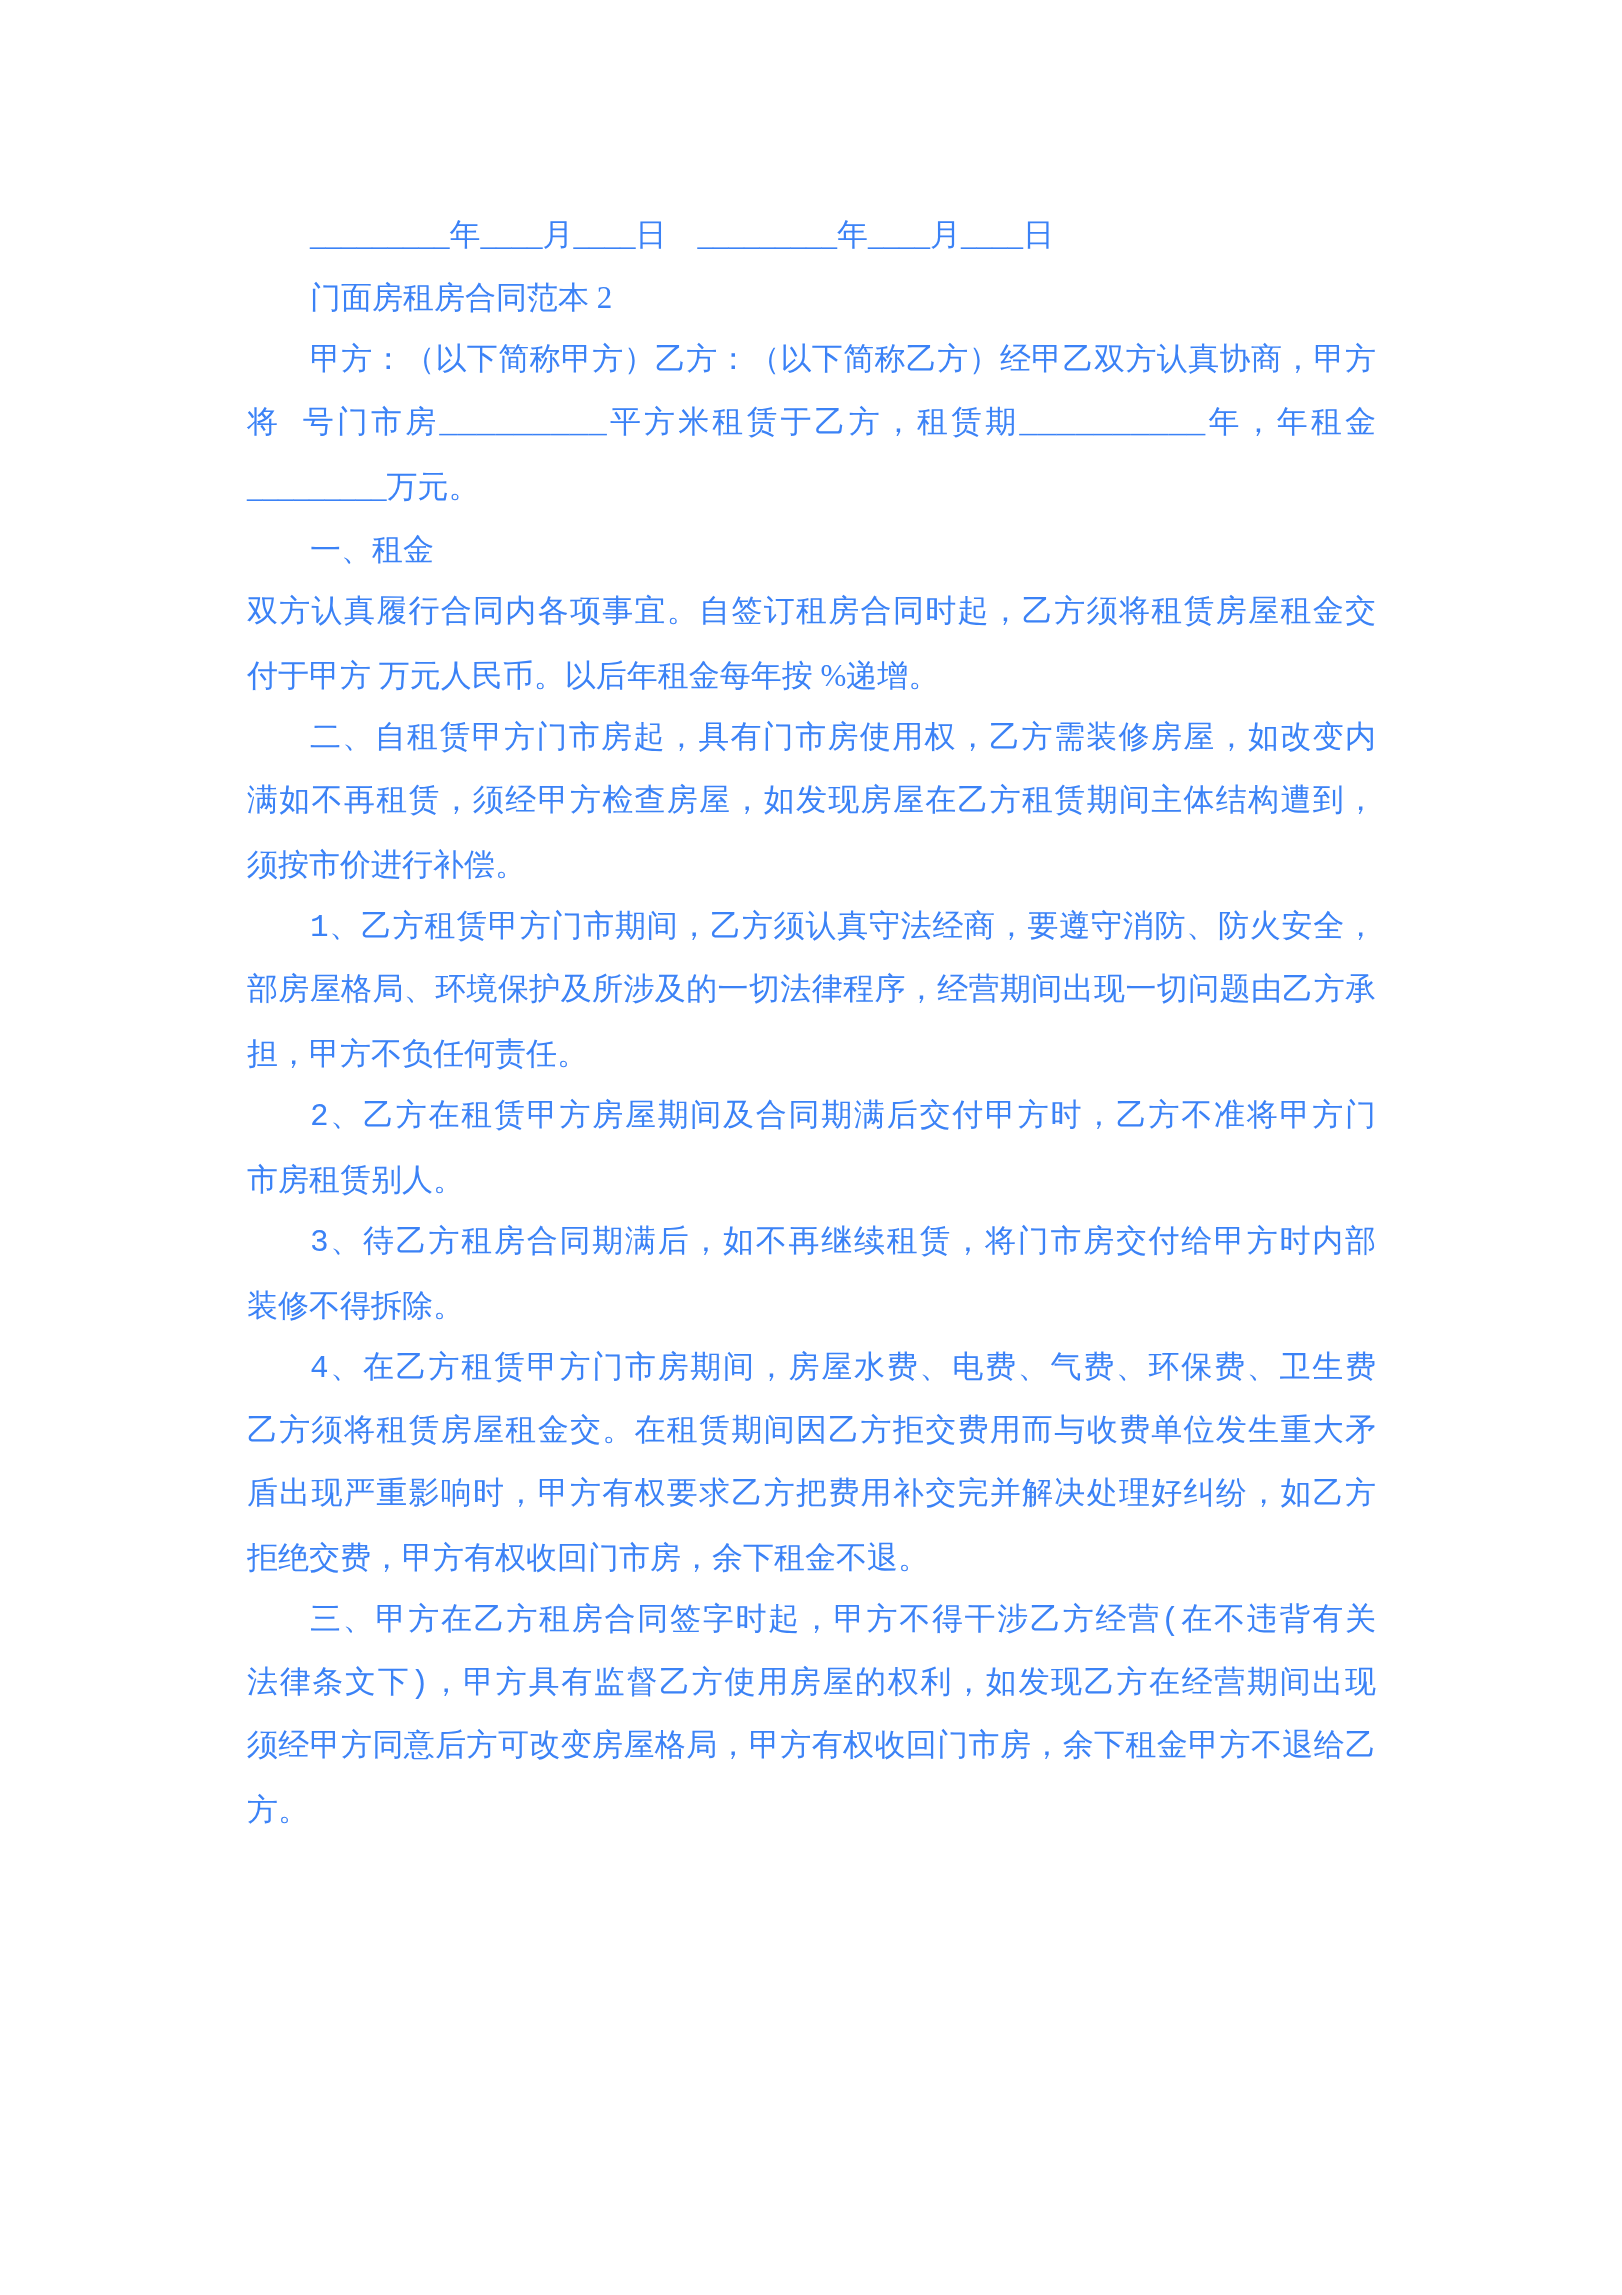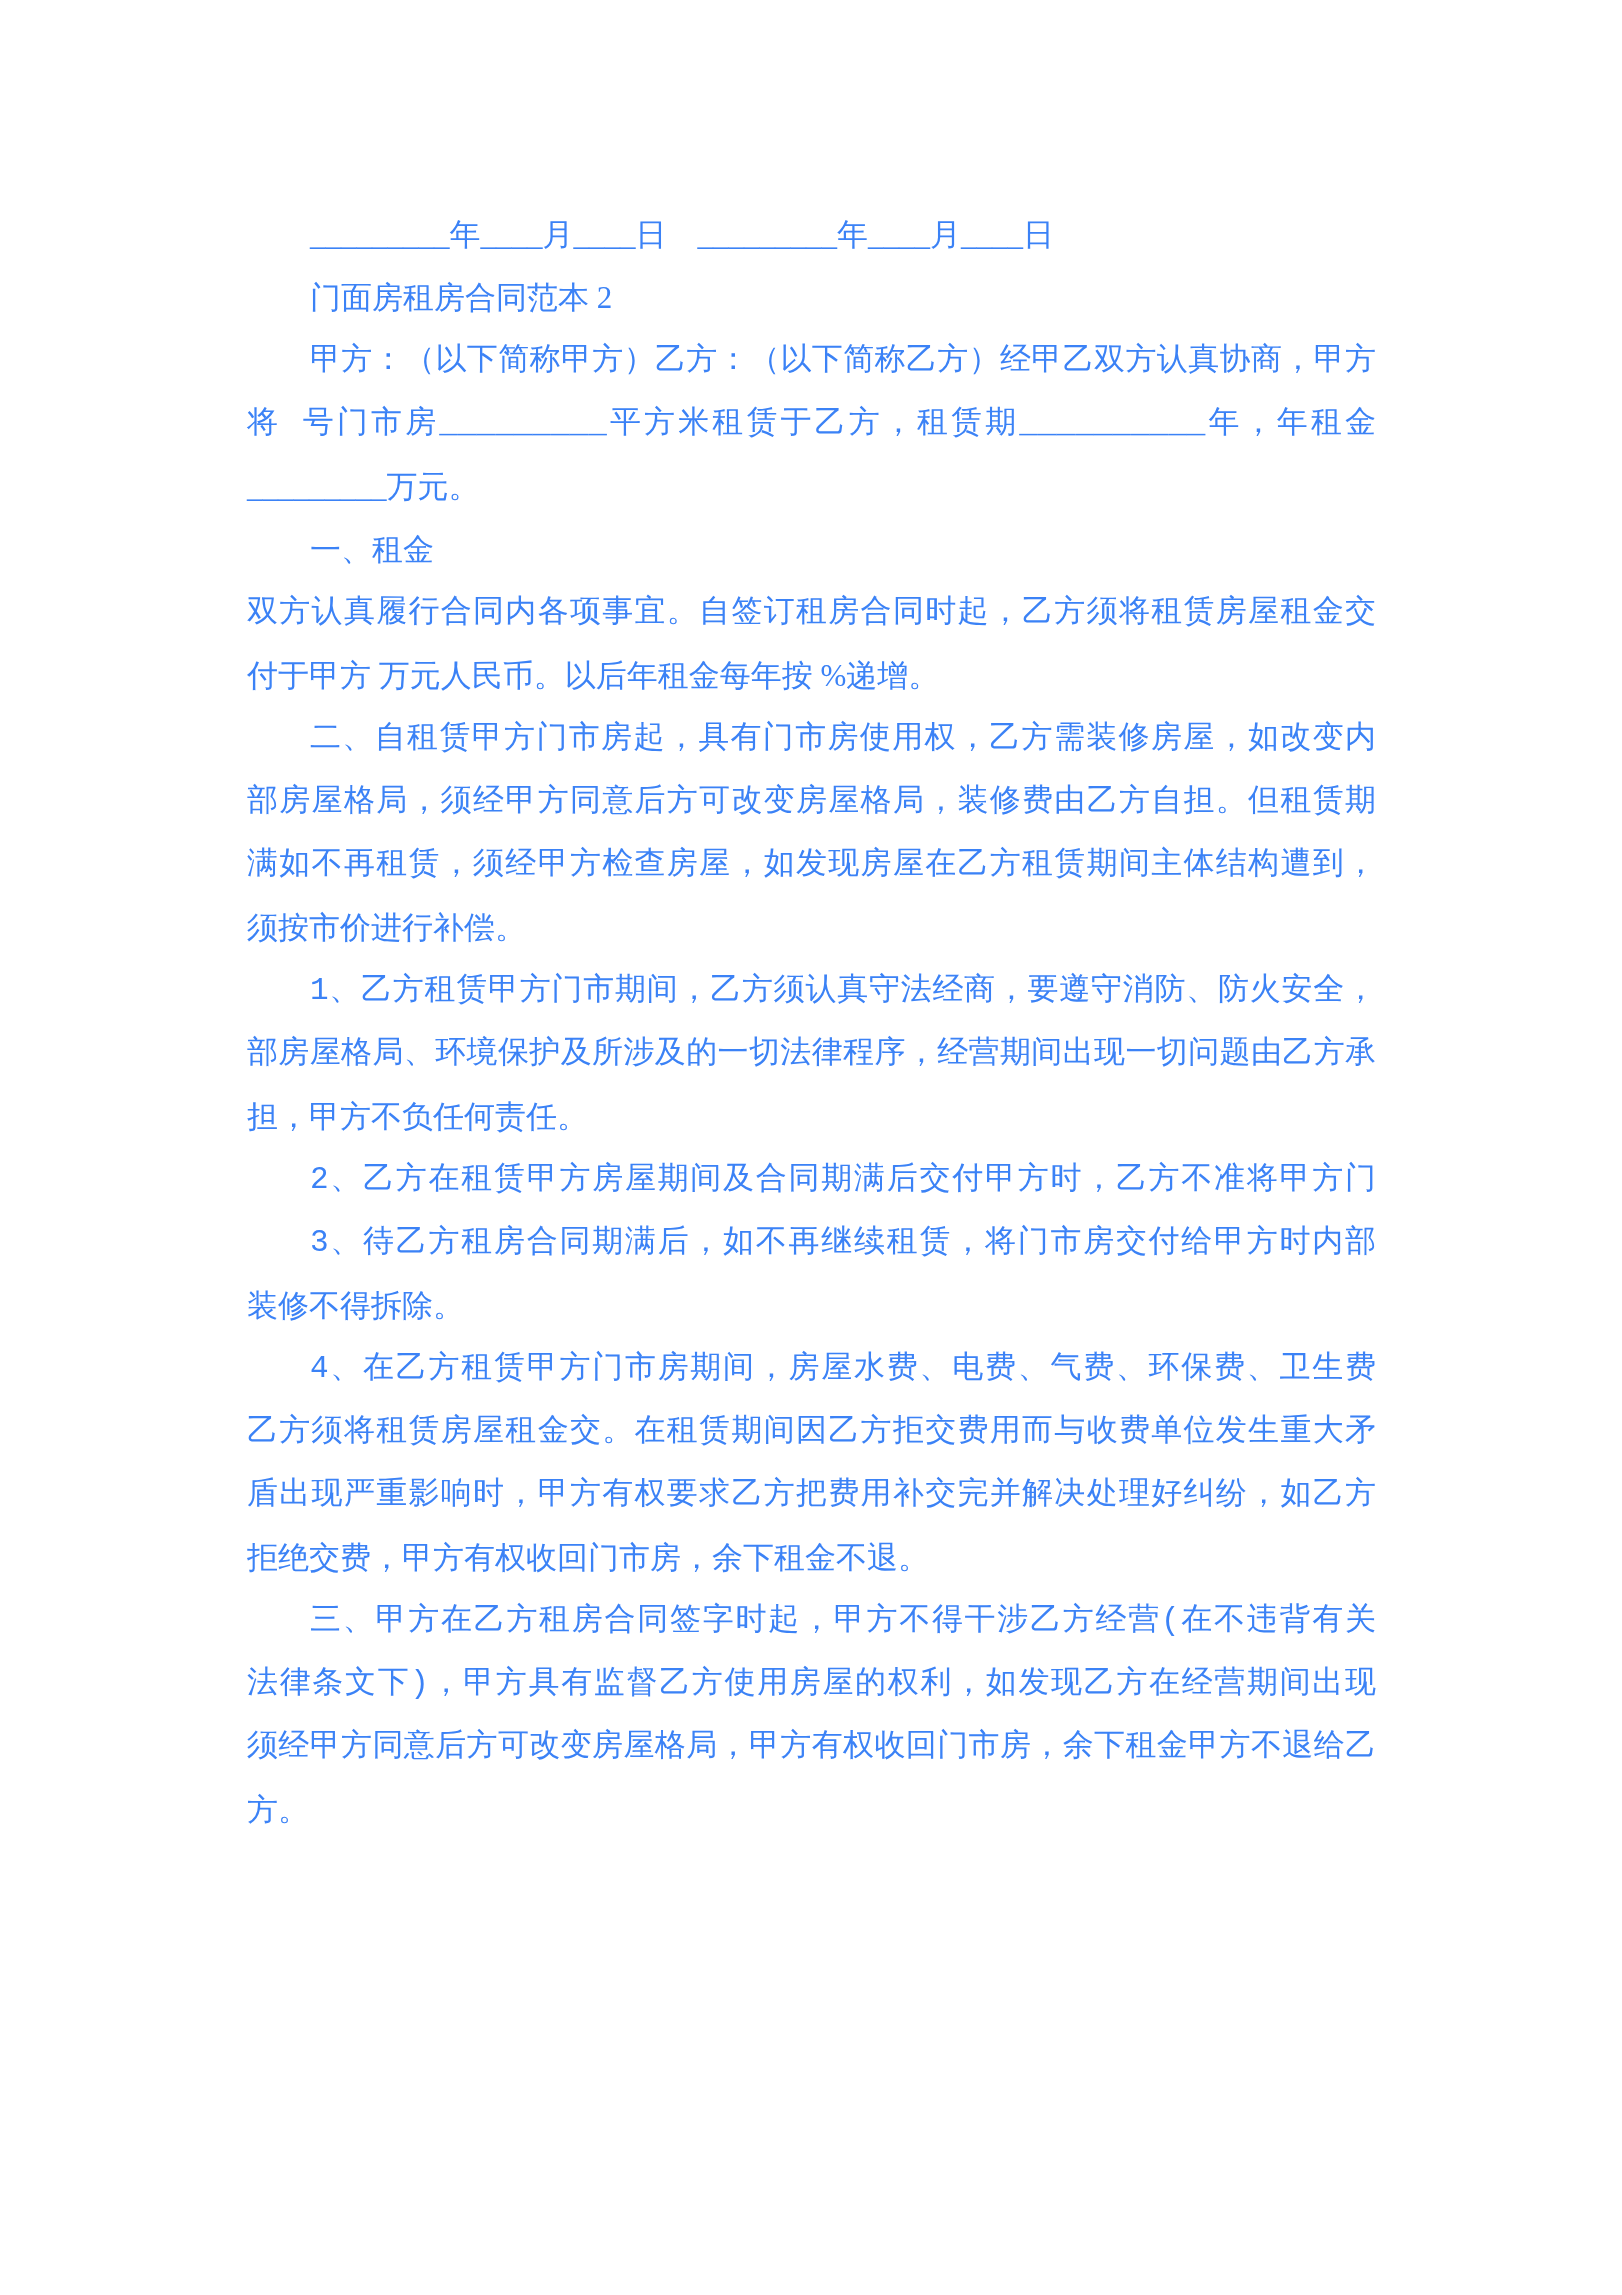--- a/index.html
+++ b/index.html
@@ -54,27 +54,27 @@
   <div class="content">
       <div class="line indent">_________年____月____日　_________年____月____日</div>
       <div class="line indent">门面房租房合同范本 2</div>
       <div class="line indent full">甲方：（以下简称甲方）乙方：（以下简称乙方）经甲乙双方认真协商，甲方</div>
       <div class="line full">将 号门市房_________平方米租赁于乙方，租赁期__________年，年租金</div>
       <div class="line">_________万元。</div>
       <div class="line indent">一、租金</div>
       <div class="line full">双方认真履行合同内各项事宜。自签订租房合同时起，乙方须将租赁房屋租金交</div>
       <div class="line">付于甲方 万元人民币。以后年租金每年按 %递增。</div>
       <div class="line indent full">二、自租赁甲方门市房起，具有门市房使用权，乙方需装修房屋，如改变内</div>
-      <div class="line full">部房屋格局，须经甲方同意后方可改变房屋格局，装修费由乙方自担。但租赁期</div>
       <div class="line full">满如不再租赁，须经甲方检查房屋，如发现房屋在乙方租赁期间主体结构遭到，</div>
       <div class="line">须按市价进行补偿。</div>
       <div class="line indent full">1、乙方租赁甲方门市期间，乙方须认真守法经商，要遵守消防、防火安全，</div>
       <div class="line full">部房屋格局、环境保护及所涉及的一切法律程序，经营期间出现一切问题由乙方承</div>
       <div class="line">担，甲方不负任何责任。</div>
       <div class="line indent full">2、乙方在租赁甲方房屋期间及合同期满后交付甲方时，乙方不准将甲方门</div>
+      <div class="line">市房租赁别人。</div>
       <div class="line indent full">3、待乙方租房合同期满后，如不再继续租赁，将门市房交付给甲方时内部</div>
       <div class="line">装修不得拆除。</div>
       <div class="line indent full">4、在乙方租赁甲方门市房期间，房屋水费、电费、气费、环保费、卫生费</div>
       <div class="line full">乙方须将租赁房屋租金交。在租赁期间因乙方拒交费用而与收费单位发生重大矛</div>
       <div class="line full">盾出现严重影响时，甲方有权要求乙方把费用补交完并解决处理好纠纷，如乙方</div>
       <div class="line">拒绝交费，甲方有权收回门市房，余下租金不退。</div>
       <div class="line indent full">三、甲方在乙方租房合同签字时起，甲方不得干涉乙方经营(在不违背有关</div>
       <div class="line full">法律条文下)，甲方具有监督乙方使用房屋的权利，如发现乙方在经营期间出现</div>
       <div class="line full">须经甲方同意后方可改变房屋格局，甲方有权收回门市房，余下租金甲方不退给乙</div>
       <div class="line">方。</div>

